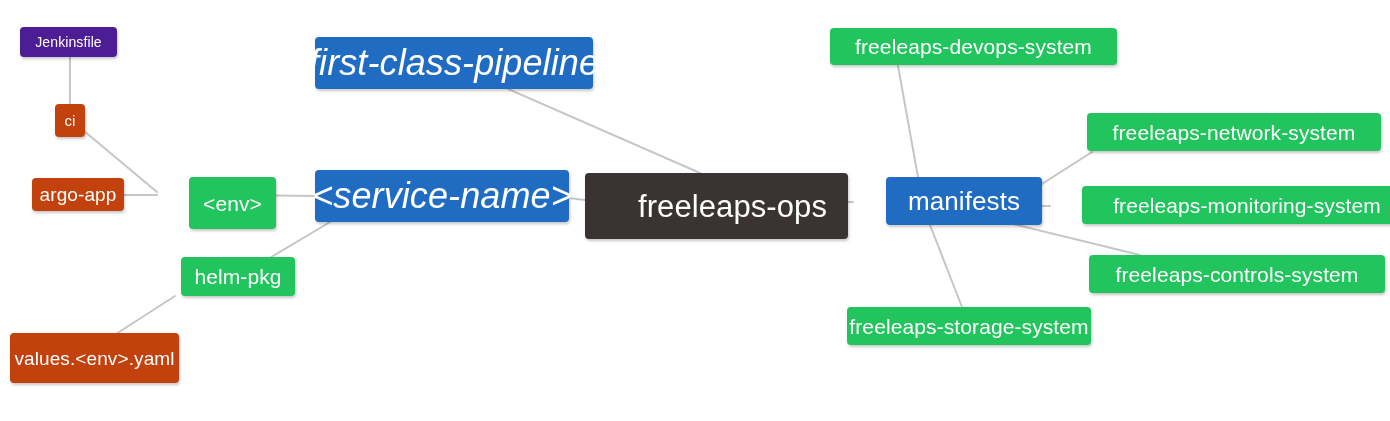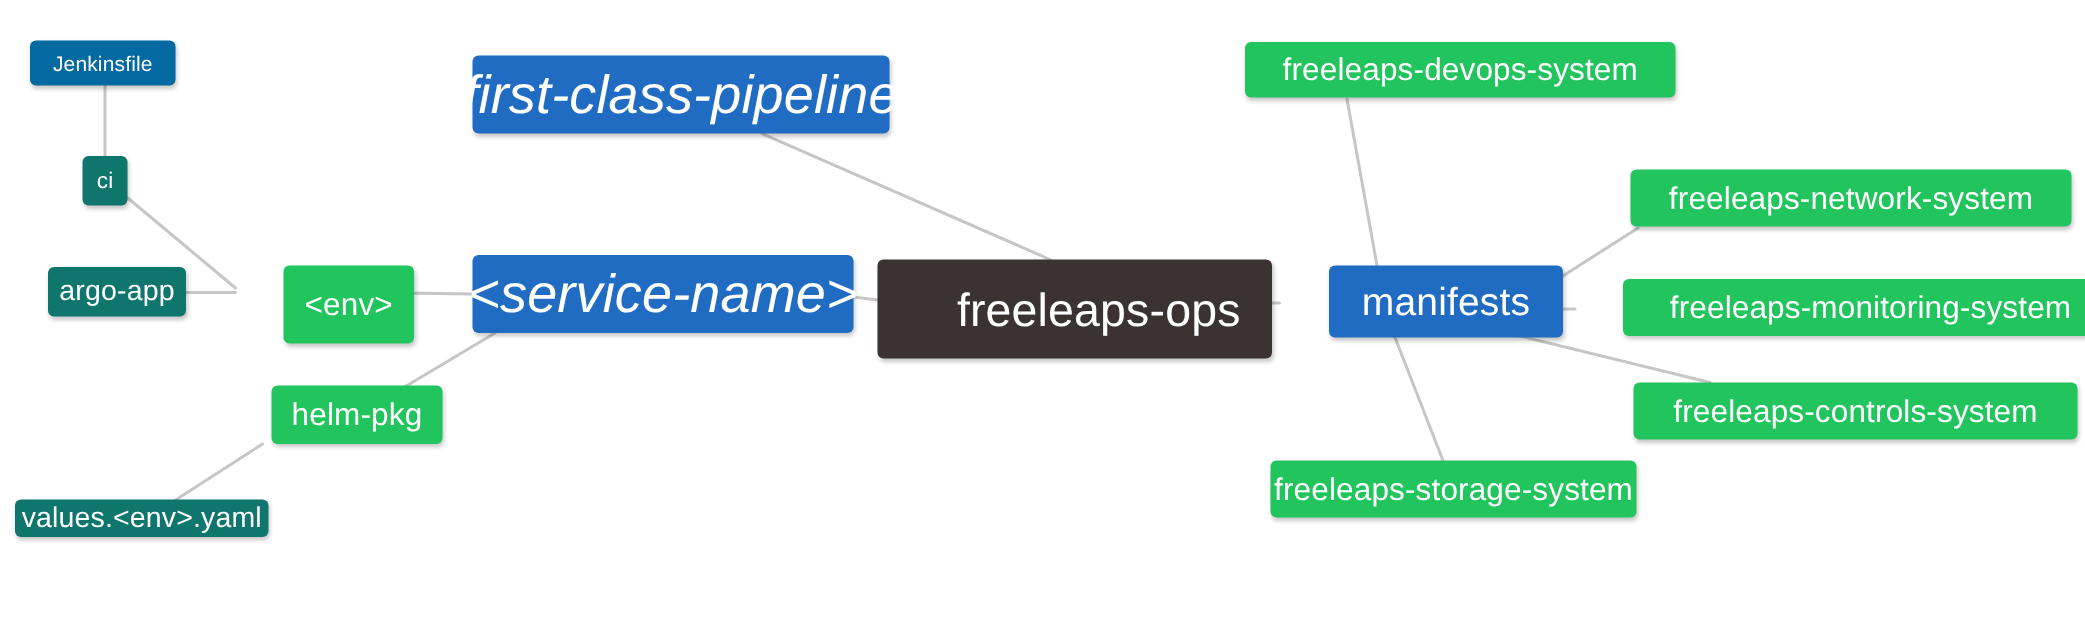--- a/index.html
+++ b/index.html
@@ -38,22 +38,22 @@
     white-space: nowrap;
     box-shadow: 1px 2px 3px rgba(0,0,0,0.22);
     letter-spacing: 0.1px;
     line-height: 1;
     padding: 0 10px;
     user-select: none;
   }
   .n-root      { background: #3b3331; }
   .n-blue      { background: #1f6cc2; }
   .n-green     { background: #21c45d; }
-  .n-red       { background: #0f766e; }
-  .n-orange    { background: #0369a1; }
+  .n-red       { background: #c2410c; }
+  .n-orange    { background: #4c1d95; }
 
   .sz-root   { font-size: 31px; padding-left: 42px; }
   .sz-xl     { font-size: 36px; font-style: italic; }
   .sz-lg     { font-size: 26px; }
   .sz-md     { font-size: 21px; margin-left: 32px; }
   .sz-sm     { font-size: 19px; }
   .sz-xs     { font-size: 15px; }
   .sz-tiny   { font-size: 14px; }
 </style>
 </head>
@@ -85,21 +85,21 @@
       </div>
       <div class="node n-red sz-sm" style="left: 32px; top: 178px; width: 92px; height: 33px;">
         <span>argo-app</span>
       </div>
       <div class="node n-green sz-md" style="left: 157px; top: 177px; width: 87px; height: 52px;">
         <span>&lt;env&gt;</span>
       </div>
       <div class="node n-green sz-md" style="left: 149px; top: 257px; width: 114px; height: 39px;">
         <span>helm-pkg</span>
       </div>
-      <div class="node n-red sz-sm" style="left: 10px; top: 333px; width: 169px; height: 25px; text-align: right;">
+      <div class="node n-red sz-sm" style="left: 10px; top: 333px; width: 169px; height: 50px; text-align: right;">
         <span>values.&lt;env&gt;.yaml</span>
       </div>
       <div class="node n-blue sz-xl" style="left: 315px; top: 37px; width: 278px; height: 52px;">
         <span>first-class-pipeline</span>
       </div>
       <div class="node n-blue sz-xl" style="left: 315px; top: 170px; width: 254px; height: 52px;">
         <span>&lt;service-name&gt;</span>
       </div>
       <div class="node n-root sz-root" style="left: 585px; top: 173px; width: 263px; height: 66px;">
         <span>freeleaps-ops</span>

